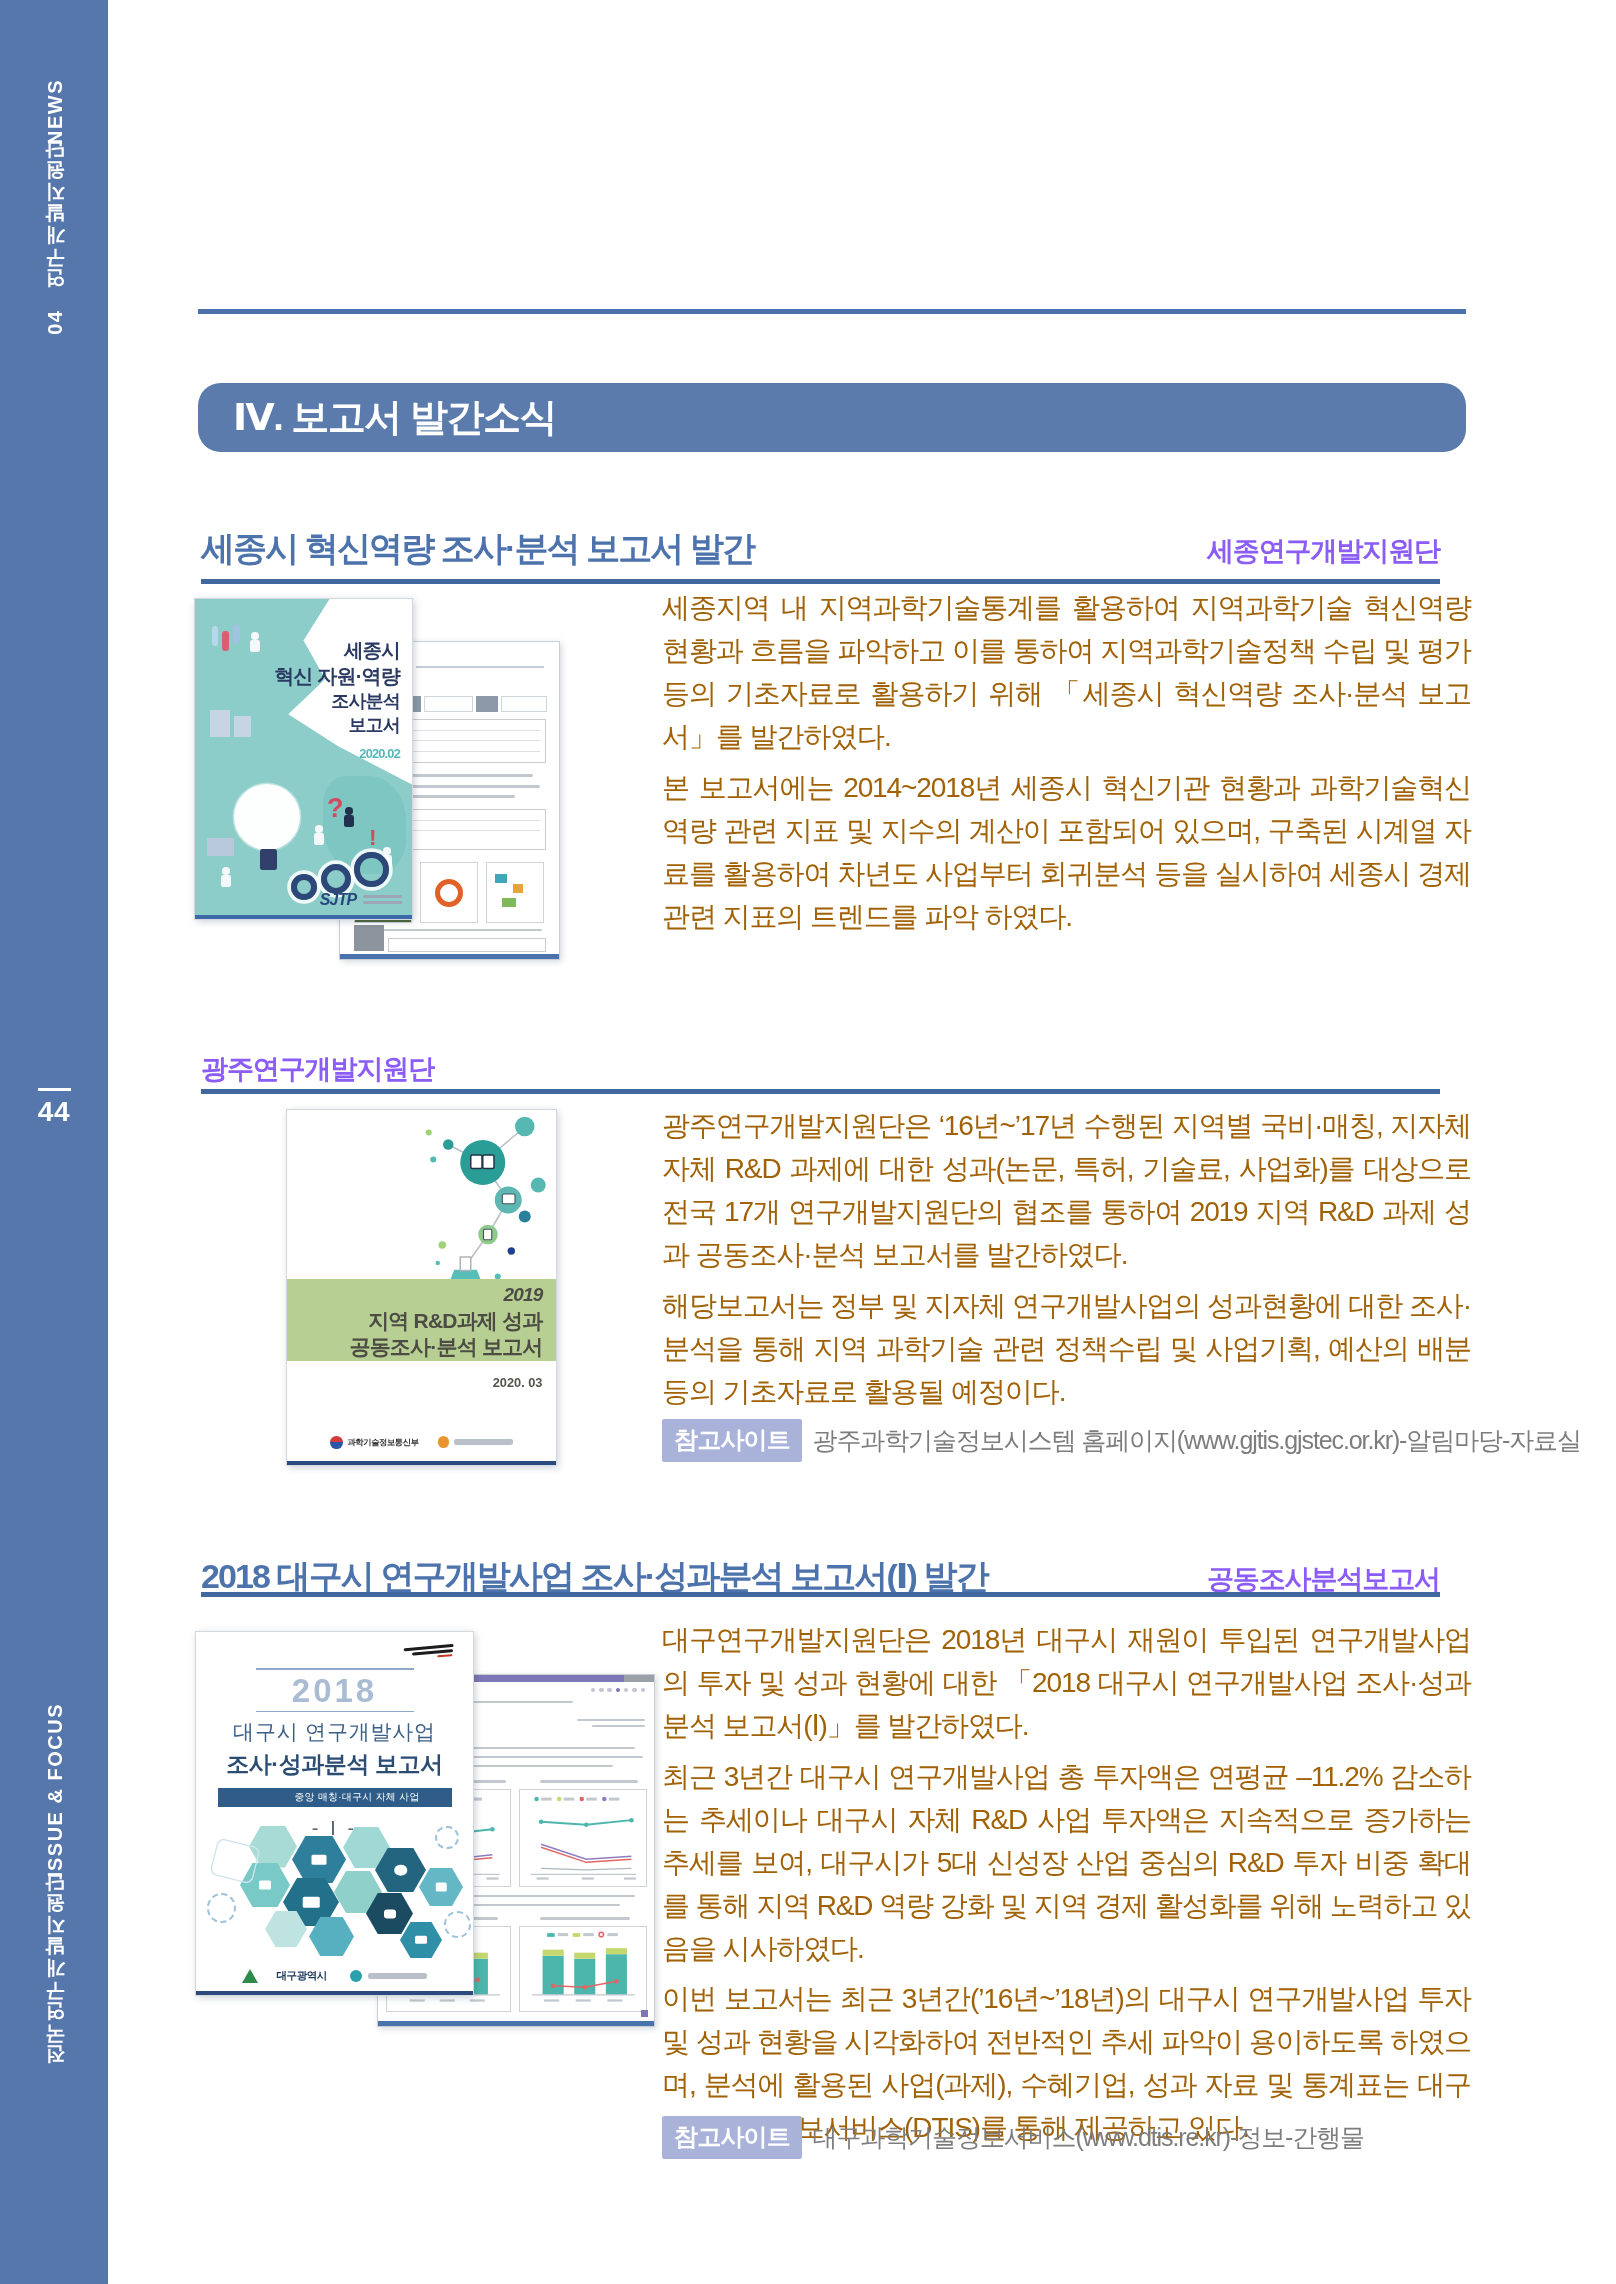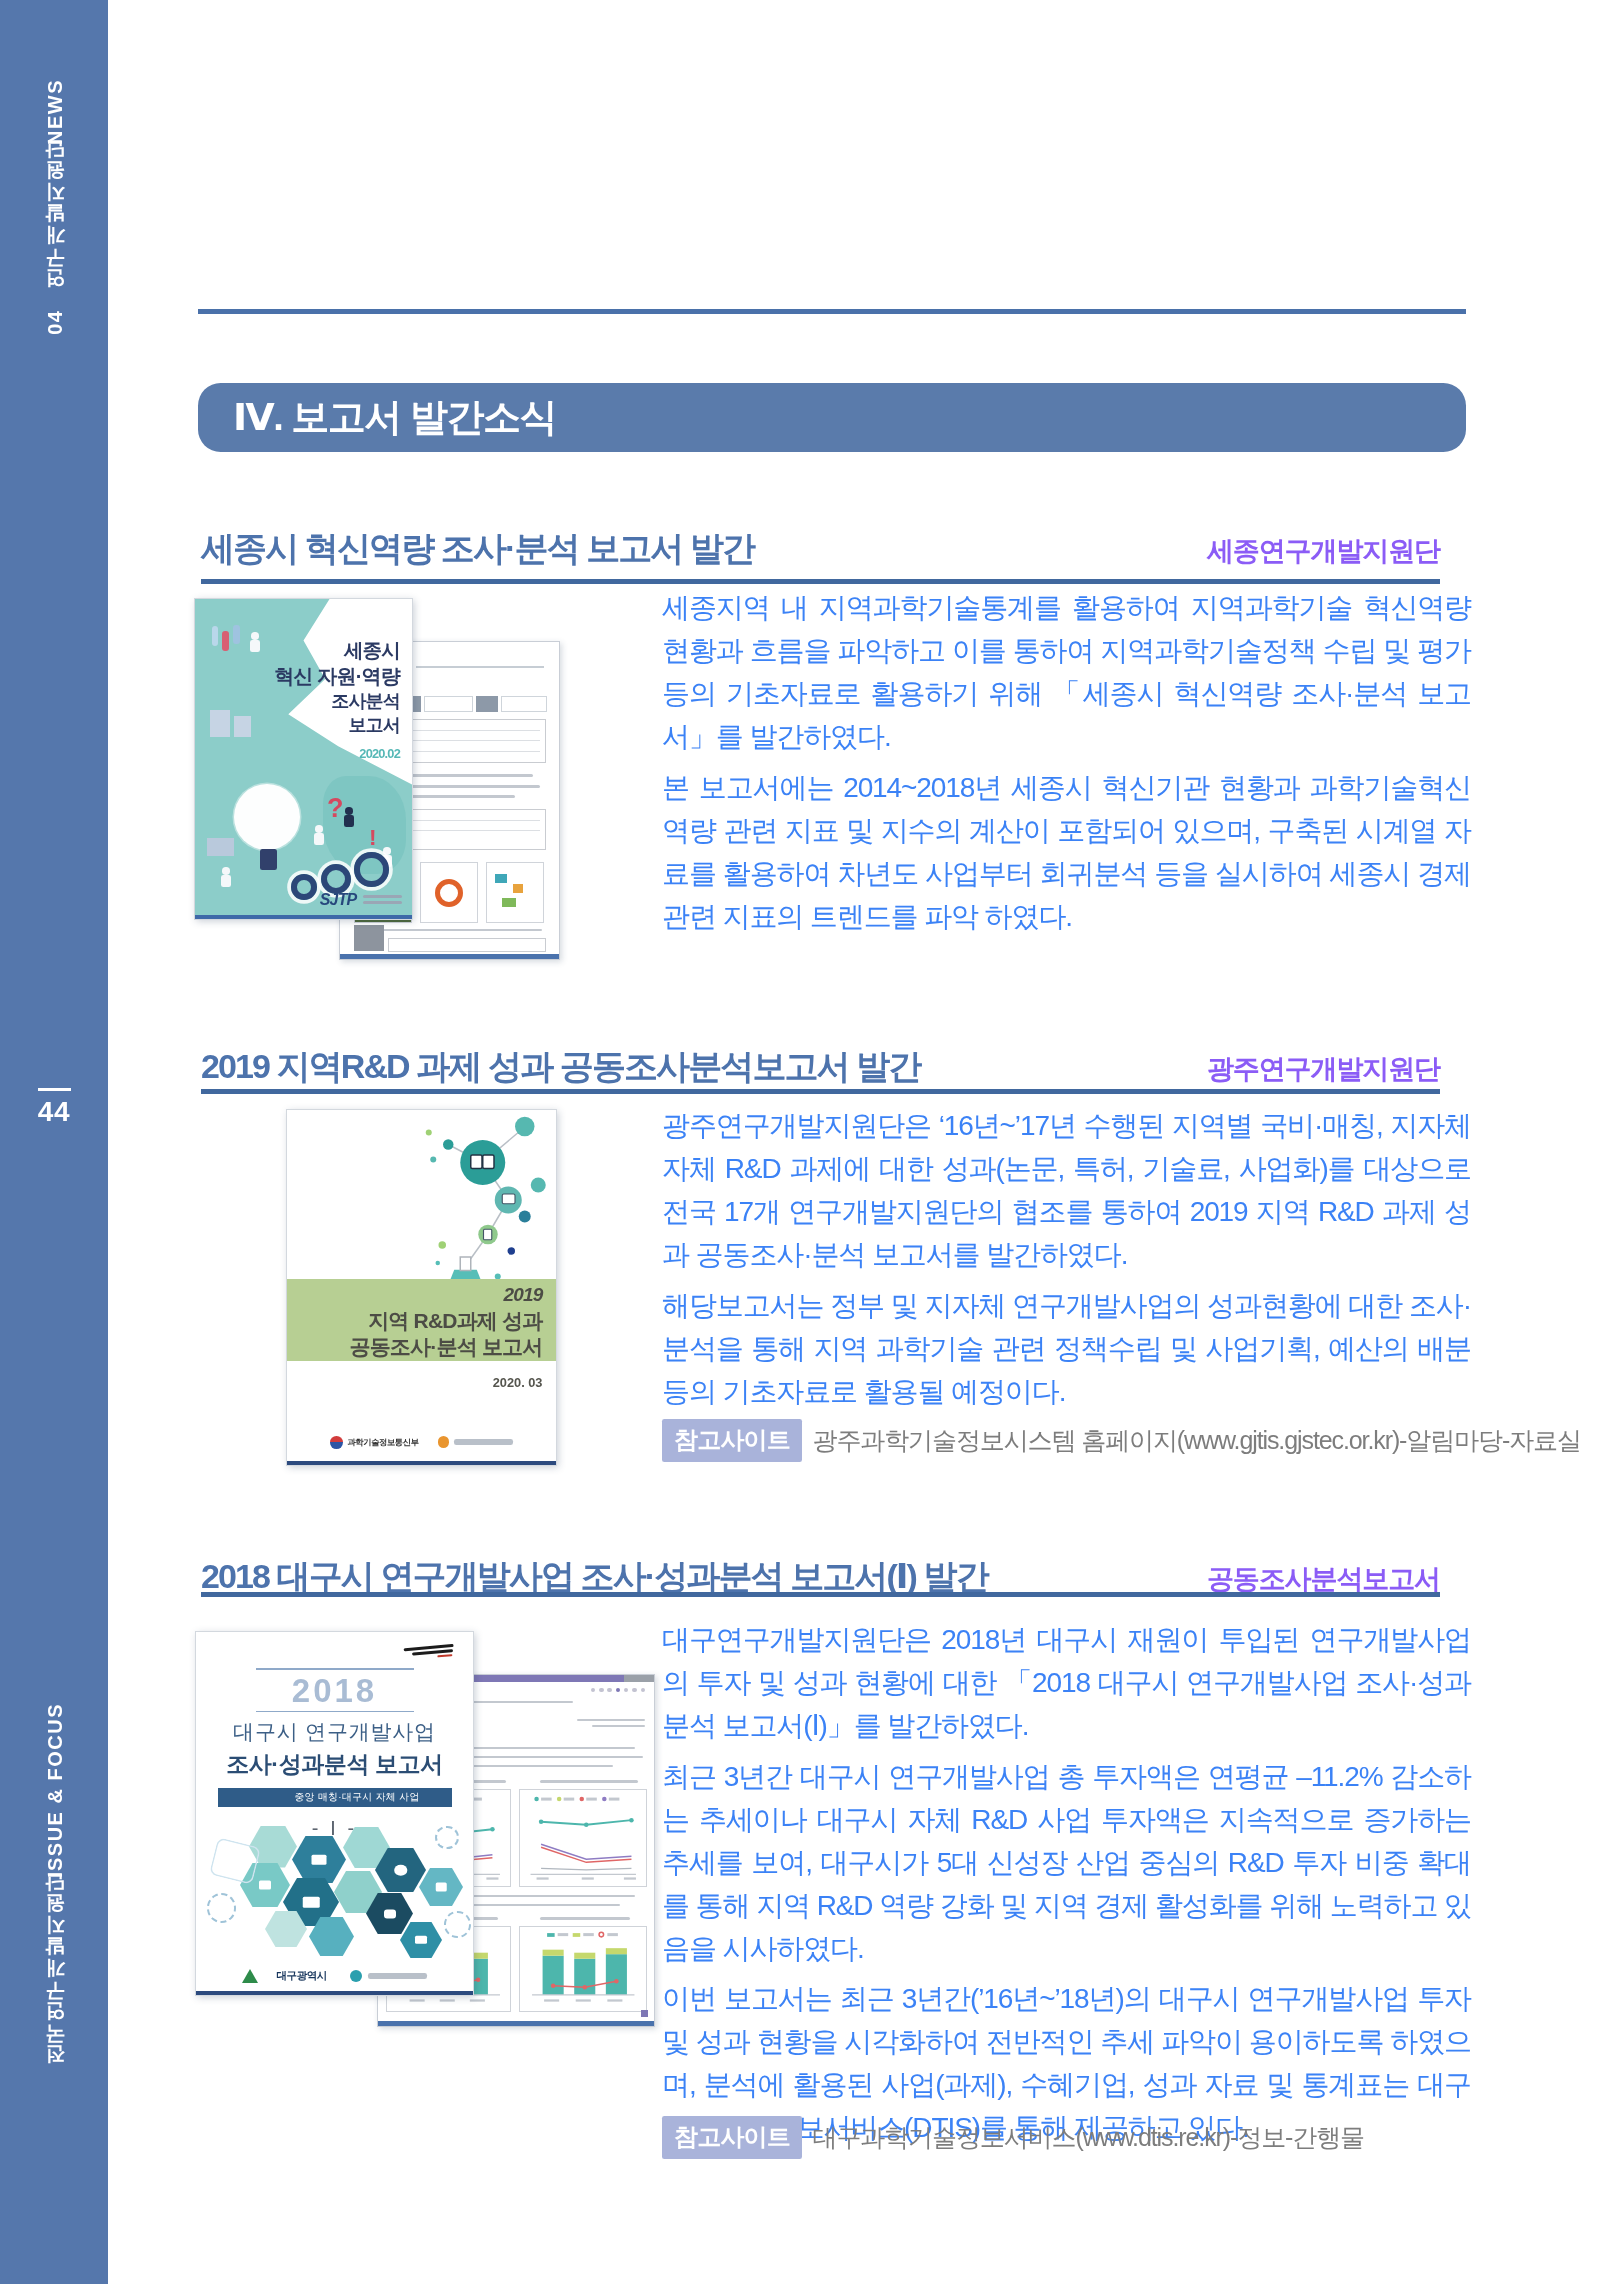--- a/index.html
+++ b/index.html
@@ -20,21 +20,21 @@
   .top-rule{left:198px;top:309px;width:1268px;height:4.5px;background:#4a71aa;}
   .header-bar{left:198px;top:383px;width:1268px;height:69px;background:#5a7bab;border-radius:22.6px;
               display:flex;align-items:center;}
   .header-bar .t{color:#ffffff;font-size:38px;font-weight:800;letter-spacing:-1.5px;padding-left:35px;}
 
   
   .sec-head{width:1239px;display:flex;justify-content:space-between;align-items:flex-end;}
   .sec-title{color:#4d73ac;font-size:34px;font-weight:800;letter-spacing:-1.9px;line-height:1.1;}
   .sec-tag{color:#8b5cf6;font-size:27px;font-weight:800;letter-spacing:-1.1px;line-height:1.1;}
   .sec-underline{width:1239px;height:4.5px;background:#41689e;}
-  .sec-body{width:809px;color:#3b82f6;font-size:28px;line-height:43px;letter-spacing:-1.1px;
+  .sec-body{width:809px;color:#a16207;font-size:28px;line-height:43px;letter-spacing:-1.1px;
             text-align:justify;}
   .sec-body p{margin:0 0 7.5px 0;}
   .ref-row{display:flex;align-items:center;gap:10.5px;}
   .ref-badge{background:#a9b3da;color:#ffffff;font-size:24px;font-weight:bold;letter-spacing:-0.8px;
              padding:5.3px 12px;border-radius:2.3px;white-space:nowrap;}
   .ref-text{color:#7d7d7d;font-size:25px;letter-spacing:-1.1px;white-space:nowrap;}
 
   
   .cover{background:#fff;border:0.8px solid #d3d8de;box-shadow:1.5px 2.3px 7.5px rgba(40,60,90,.25);}
   .pageprev{background:#fff;border:0.8px solid #c9ced6;box-shadow:1.5px 2.3px 6px rgba(40,60,90,.18);}
@@ -214,21 +214,20 @@
   </div>
   <div class="bluefoot"></div>
 </div>
 
 <div class="abs sec-body" style="left:662px;top:586px;">
   <p>세종지역 내 지역과학기술통계를 활용하여 지역과학기술 혁신역량 현황과 흐름을 파악하고 이를 통하여 지역과학기술정책 수립 및 평가 등의 기초자료로 활용하기 위해 「세종시 혁신역량 조사·분석 보고서」를 발간하였다.</p>
   <p>본 보고서에는 2014~2018년 세종시 혁신기관 현황과 과학기술혁신 역량 관련 지표 및 지수의 계산이 포함되어 있으며, 구축된 시계열 자료를 활용하여 차년도 사업부터 회귀분석 등을 실시하여 세종시 경제 관련 지표의 트렌드를 파악 하였다.</p>
 </div>
 
 <div class="abs sec-head" style="left:201px;top:1040px;height:45px;">
-  <div class="sec-title">2019 지역R&amp;D 과제 성과 공동조사분석보고서 발간</div>
   <div class="sec-tag">광주연구개발지원단</div>
 </div>
 <div class="abs sec-underline" style="left:201px;top:1089px;"></div>
 
 <div class="abs cover" style="left:286px;top:1109px;width:269px;height:355px;">
   <svg class="abs" style="top:6px;right:4.5px;" width="188" height="195" viewBox="0 0 250 260">
     <line x1="210" y1="18" x2="158" y2="62" stroke="#b9bfc6" stroke-width="2"></line>
     <line x1="158" y1="62" x2="192" y2="112" stroke="#b9bfc6" stroke-width="2"></line>
     <line x1="192" y1="112" x2="165" y2="158" stroke="#b9bfc6" stroke-width="2"></line>
     <line x1="165" y1="158" x2="135" y2="200" stroke="#b9bfc6" stroke-width="2"></line>

